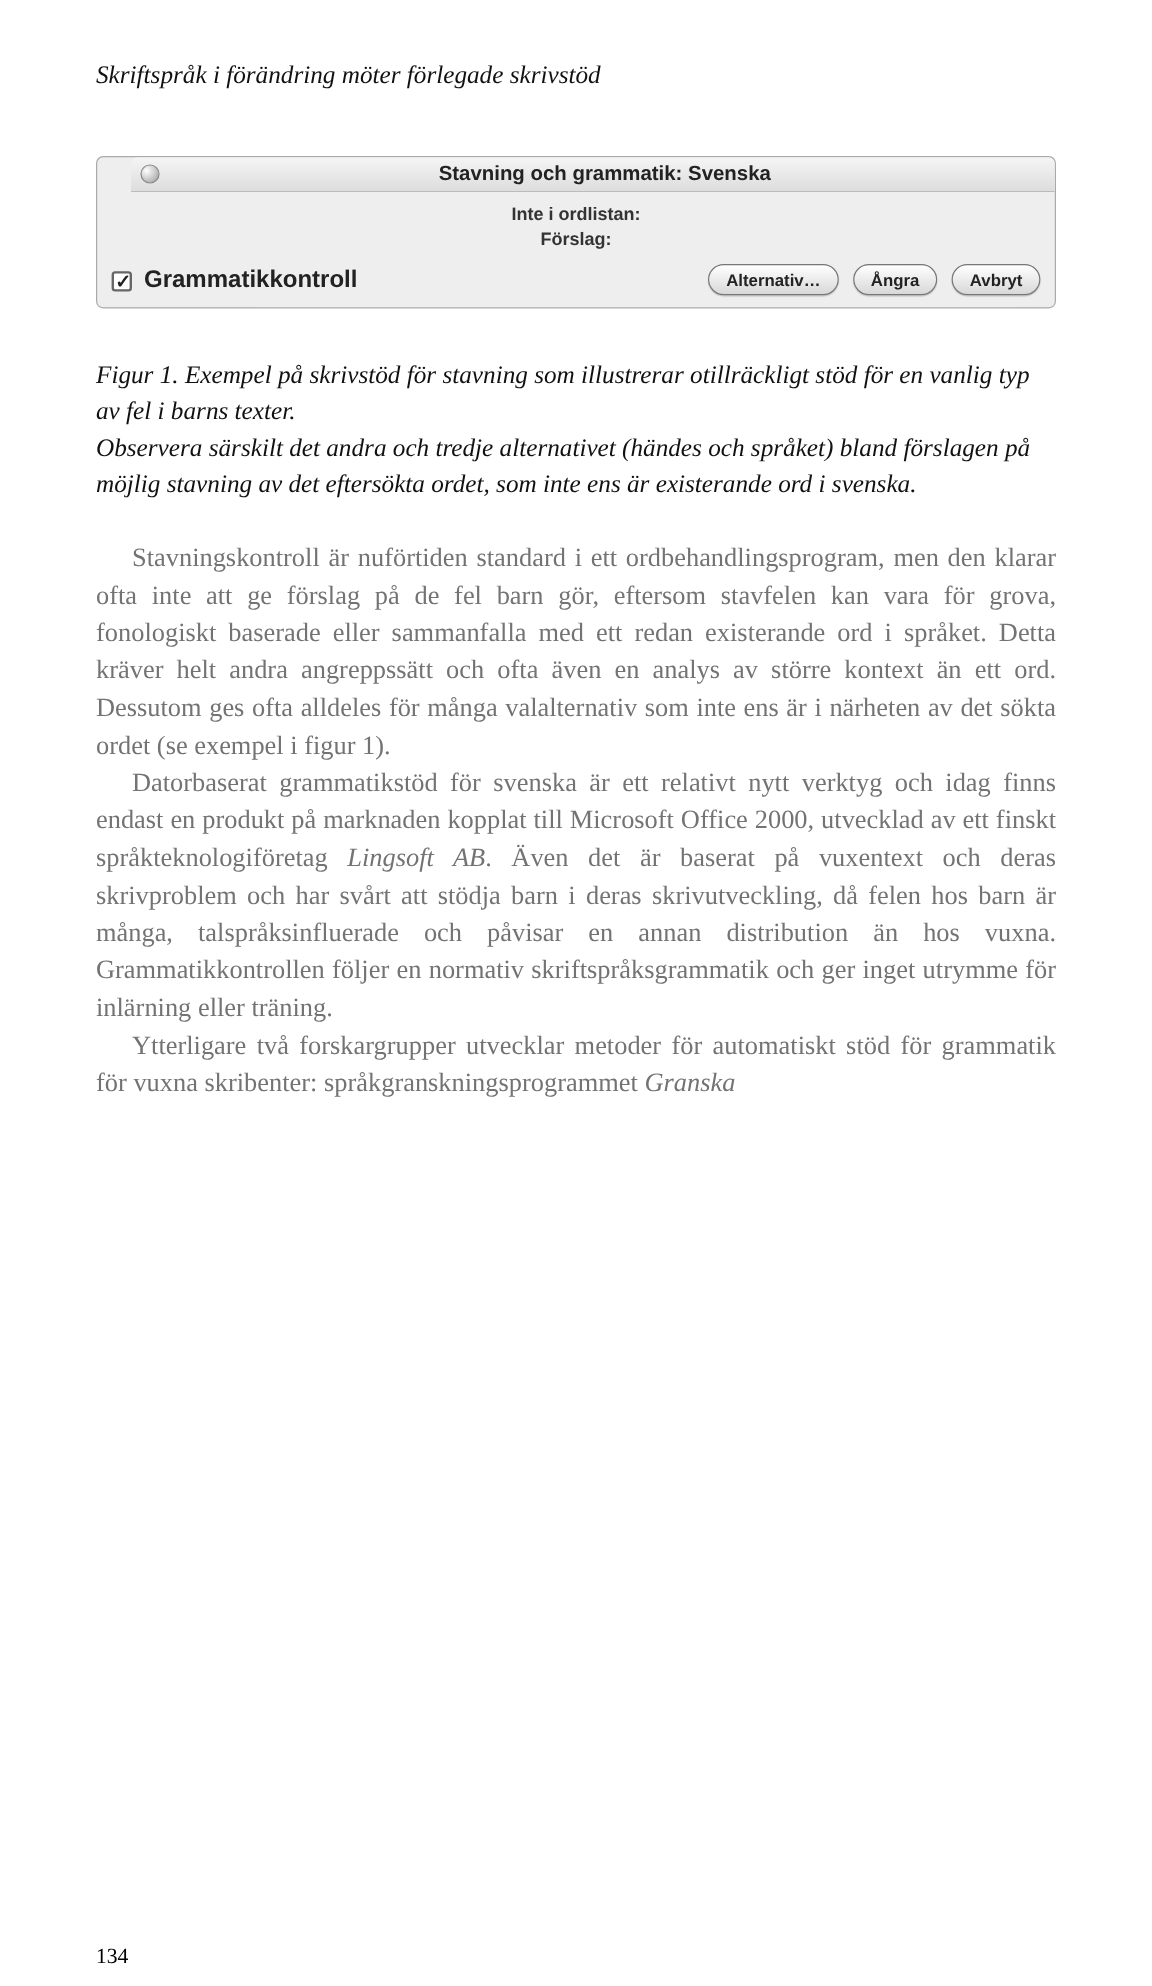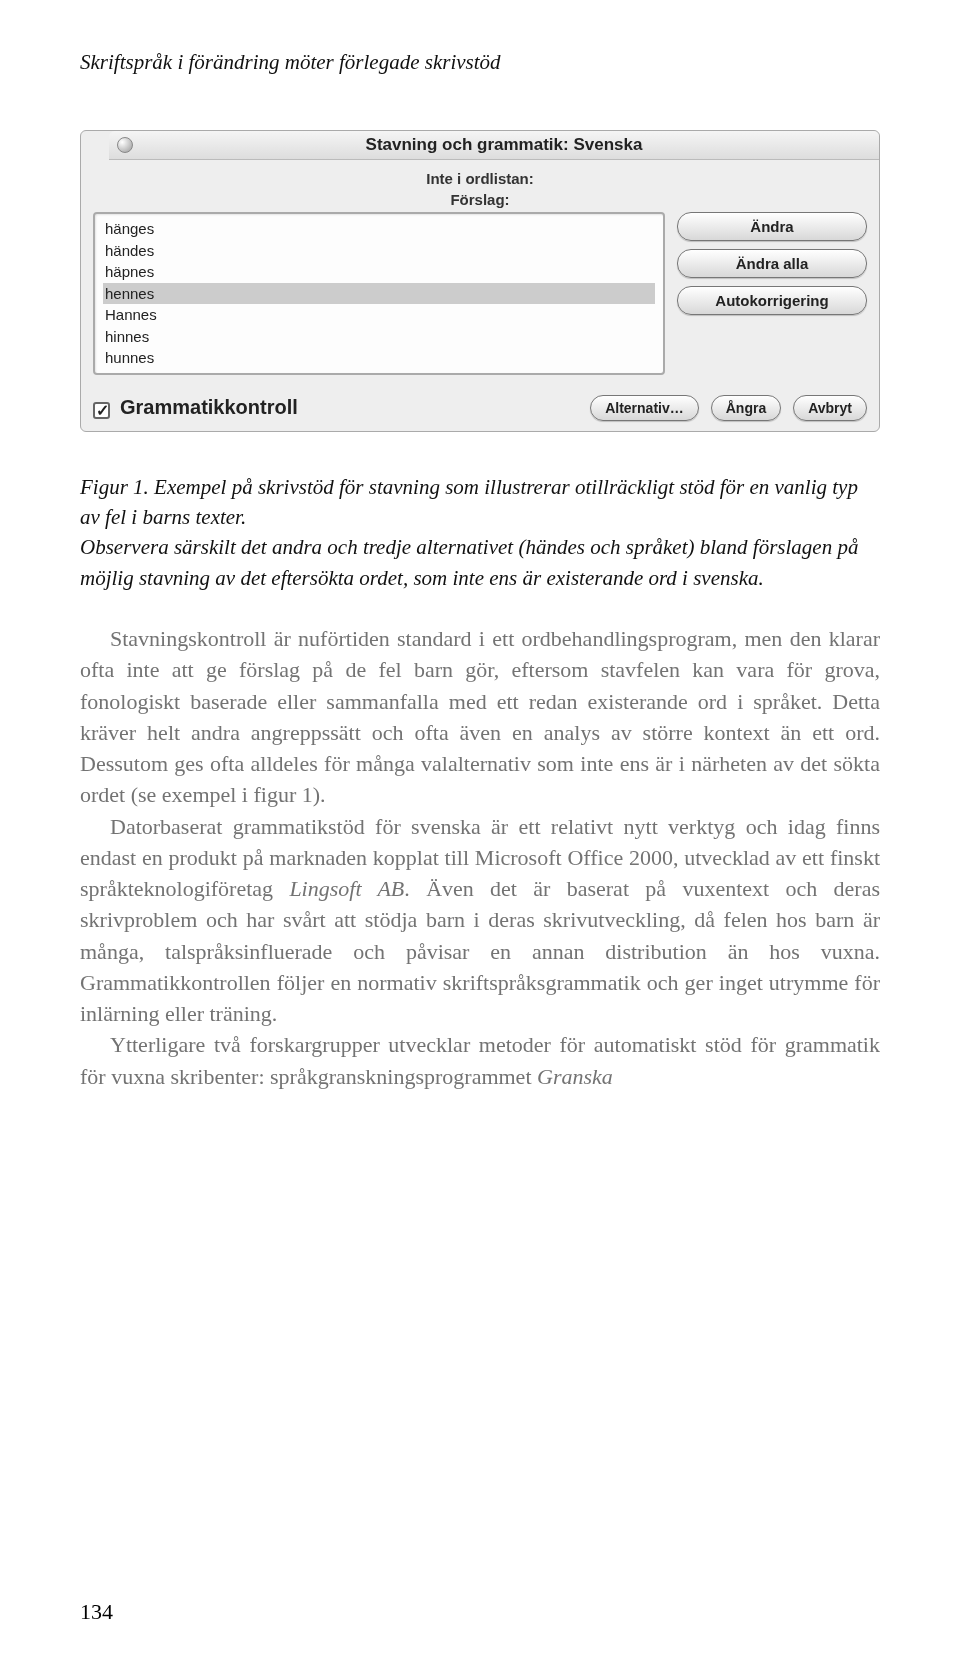--- a/index.html
+++ b/index.html
@@ -202,55 +202,39 @@
       text-align: justify;
       color: #737373;
     }
     .body-text .indent {
       text-indent: 30px;
       display: block;
     }
     .body-text em { font-style: italic; }
     .page-num {
       position: absolute;
-      bottom: 30px;
+      bottom: 14px;
       left: 80px;
-      font-size: 22px;
+      font-size: 18px;
     }
   </style>
 </head>
 <body>
 
 <div class="running-header">Skriftspråk i förändring möter förlegade skrivstöd</div>
 
 <div class="dialog-container">
   <div class="dialog-titlebar">
     <span class="traffic-light"></span>
     <span class="dialog-title">Stavning och grammatik: Svenska</span>
   </div>
   <div class="dialog-body">
     <div class="field-label">Inte i ordlistan:</div>
 
     <div class="field-label">Förslag:</div>
-    <div class="row-group">
-      <div class="list-panel">
-        <div class="list-item">hänges</div>
-        <div class="list-item">händes</div>
-        <div class="list-item">häpnes</div>
-        <div class="list-item selected">hennes</div>
-        <div class="list-item">Hannes</div>
-        <div class="list-item">hinnes</div>
-        <div class="list-item">hunnes</div>
-      </div>
-      <div class="button-col">
-        <div class="aqua-button">Ändra</div>
-        <div class="aqua-button">Ändra alla</div>
-        <div class="aqua-button">Autokorrigering</div>
-      </div>
-    </div>
 
     <div class="bottom-row">
       <span>
         <span class="checkbox-box"></span>
         <span class="check-label">Grammatikkontroll</span>
       </span>
       <span class="spacer"></span>
       <div class="aqua-button small">Alternativ…</div>
       <div class="aqua-button small">Ångra</div>
       <div class="aqua-button small">Avbryt</div>

